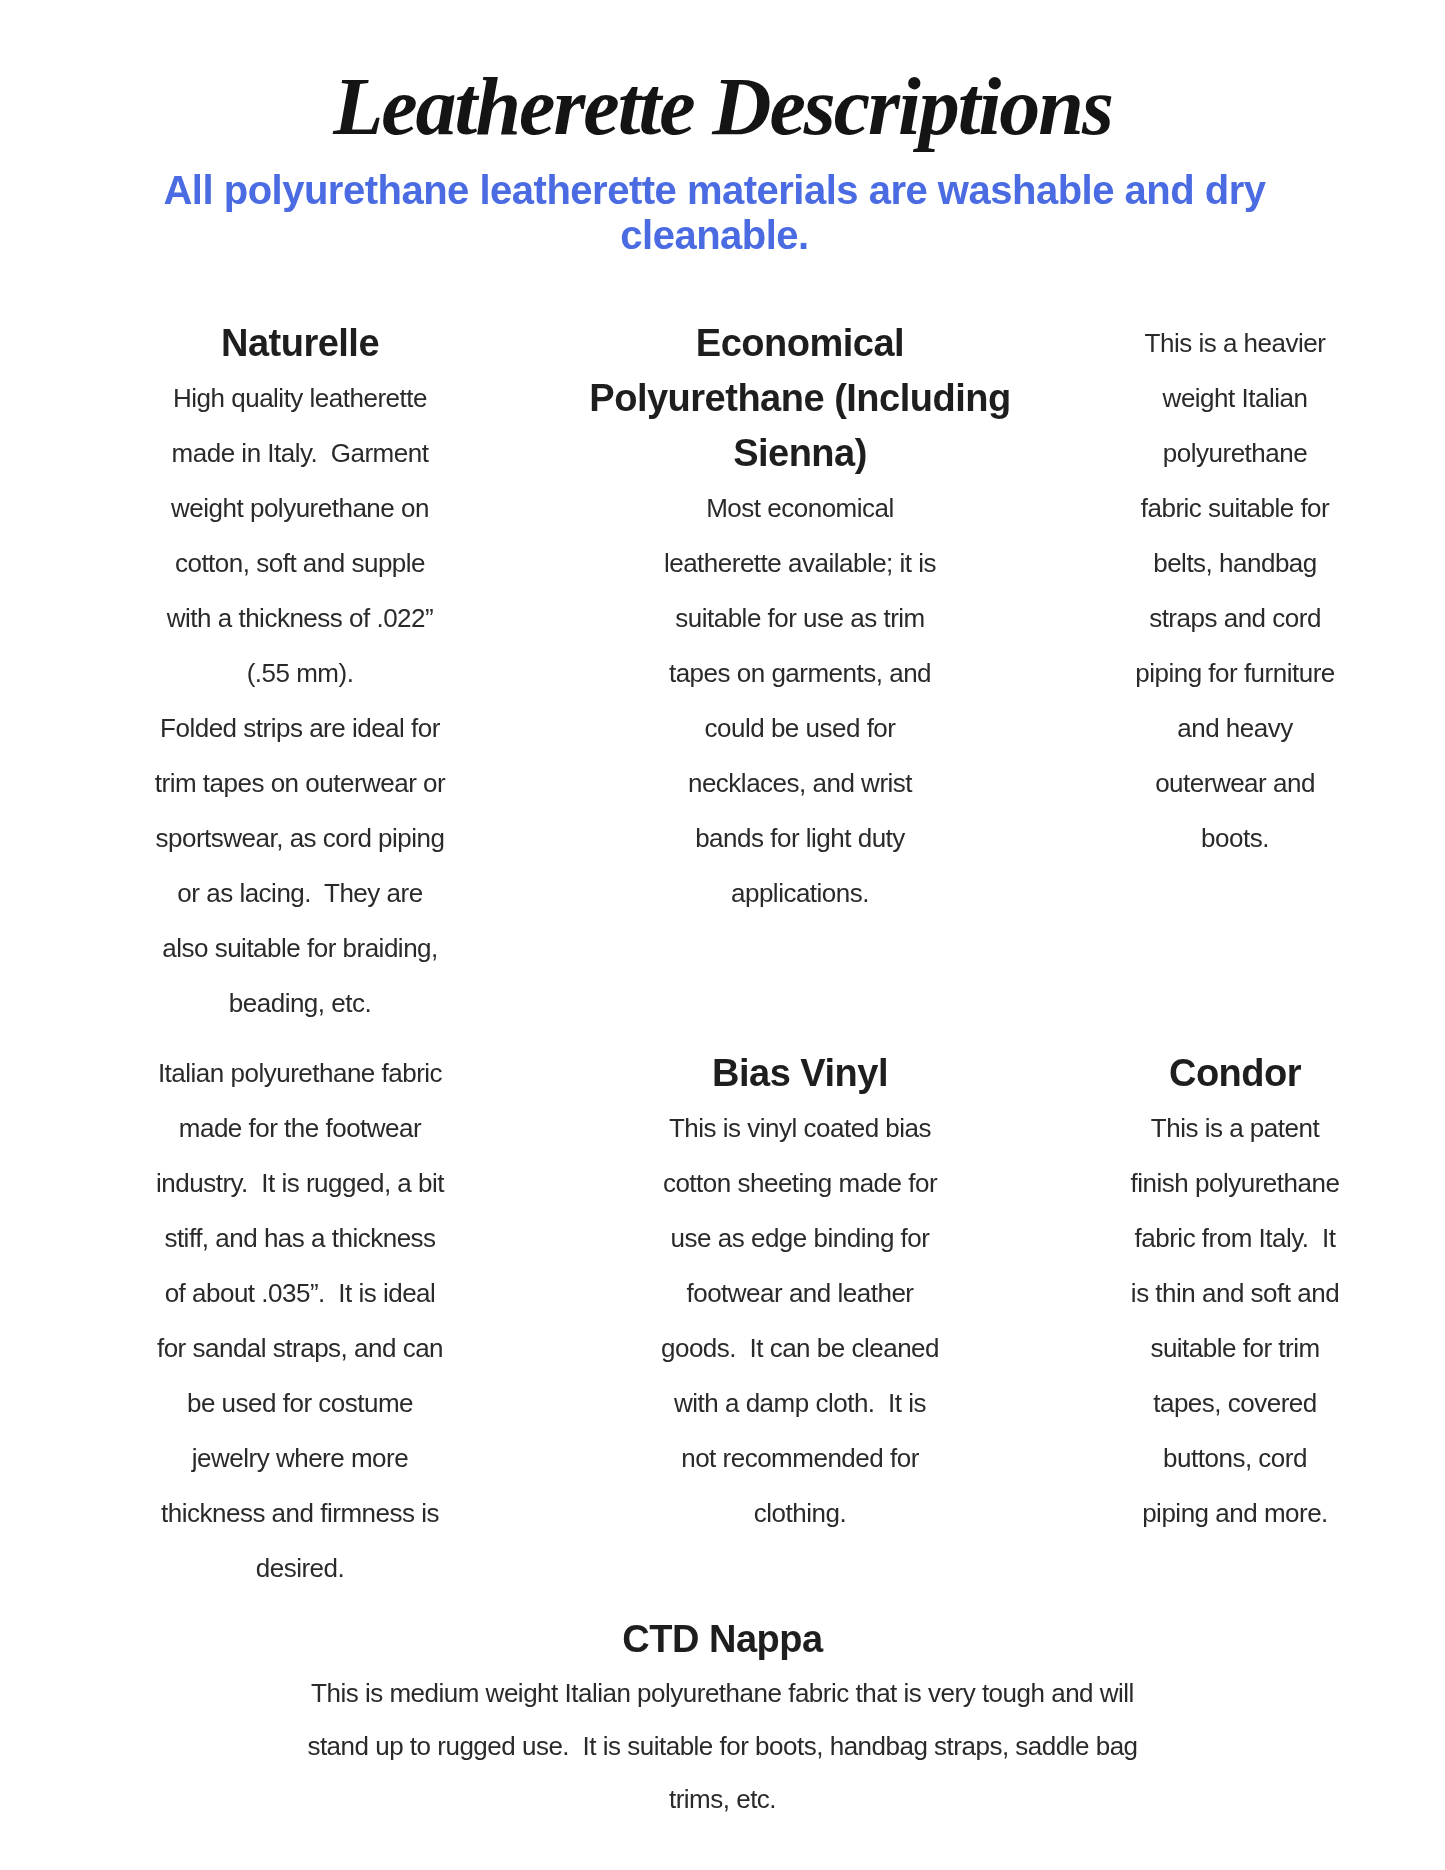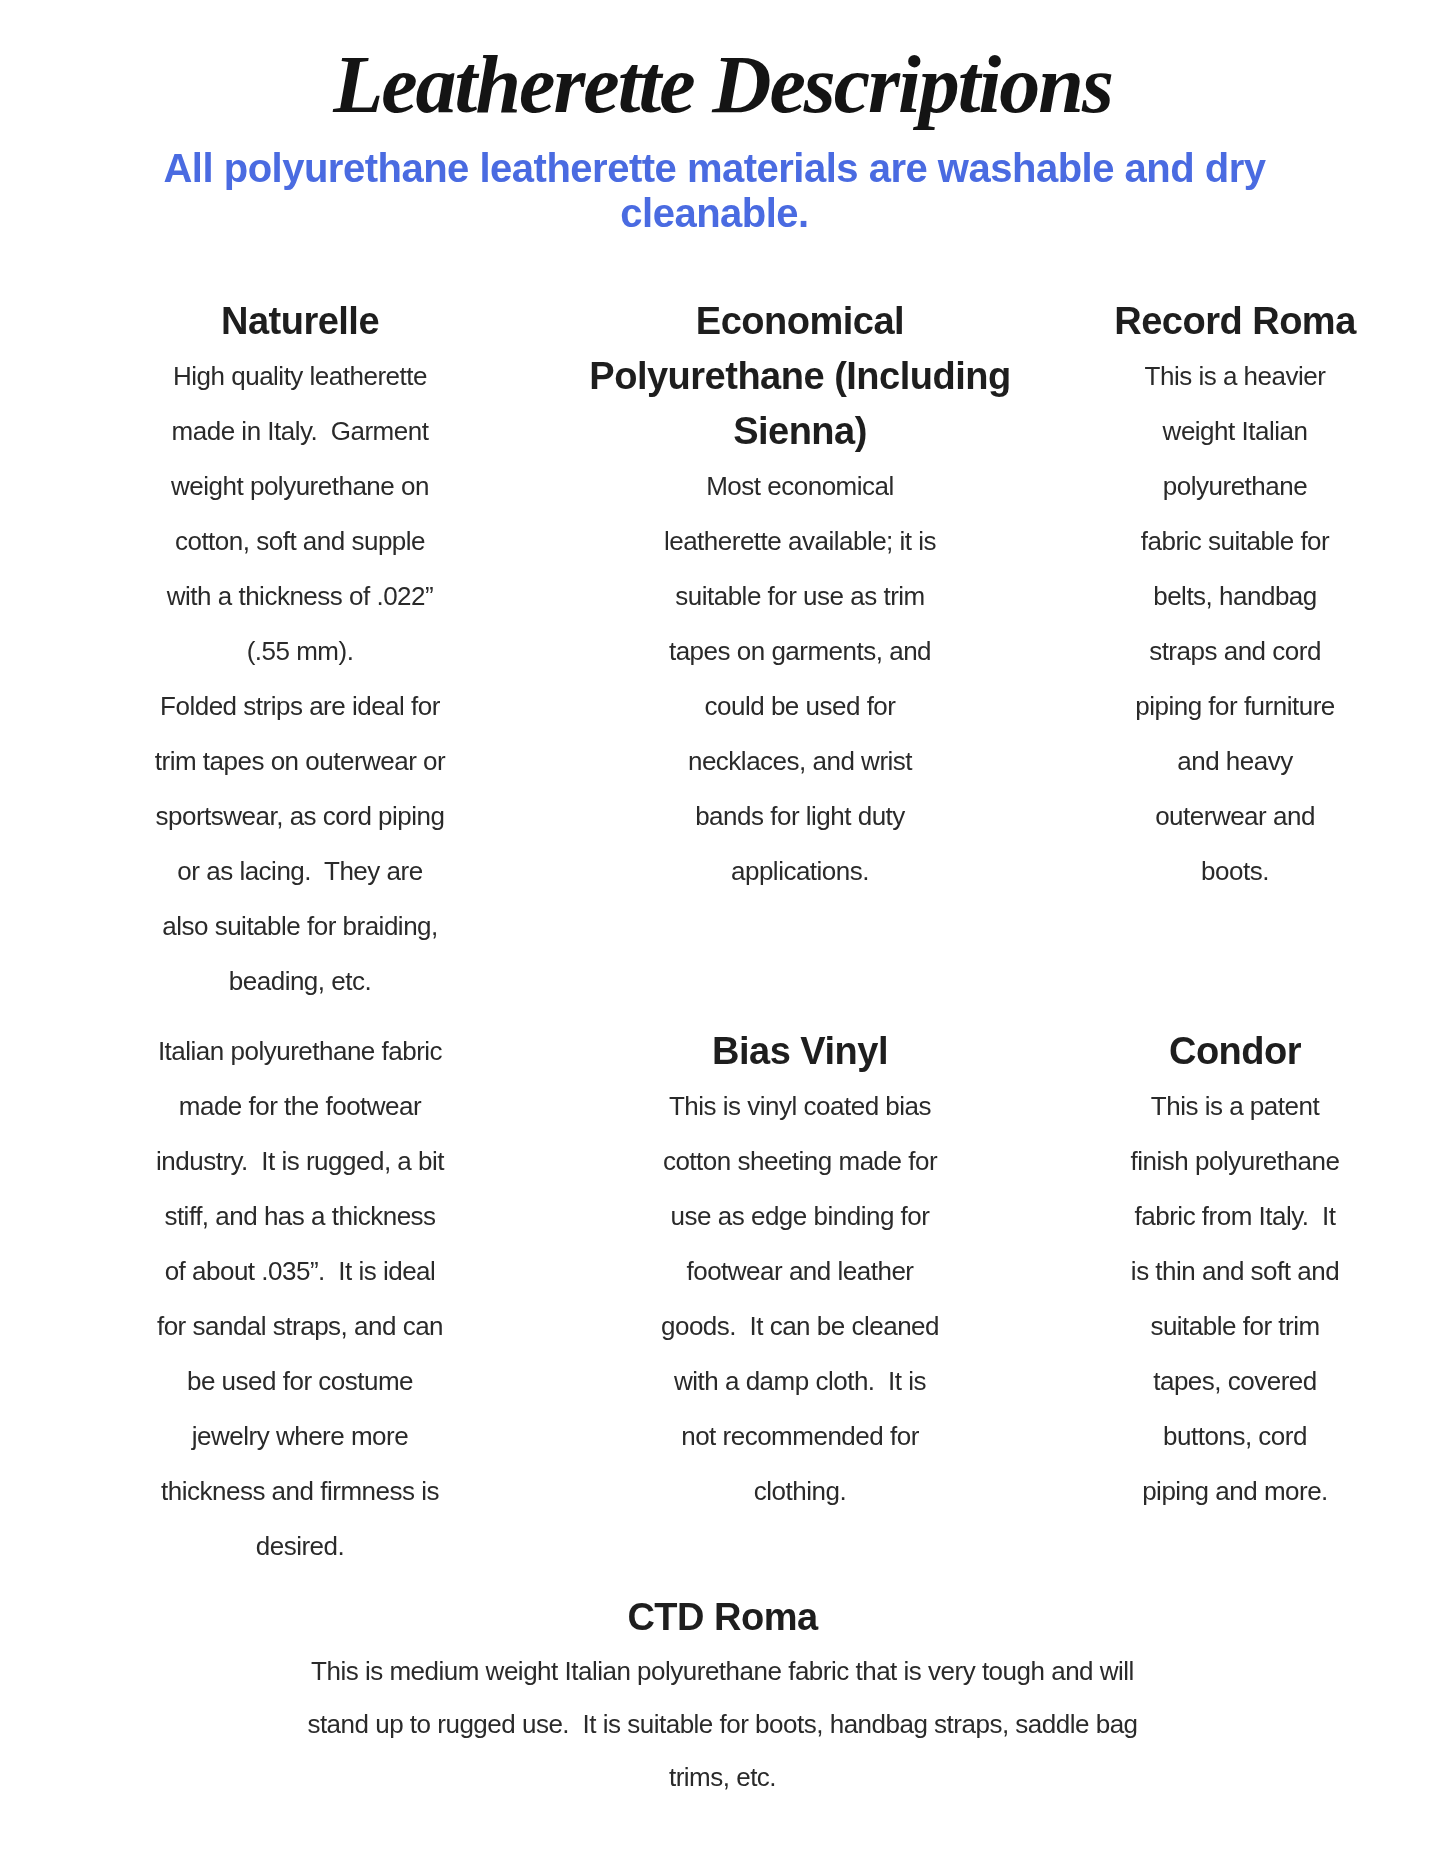--- a/index.html
+++ b/index.html
@@ -10,21 +10,21 @@
   .page {
     position: relative;
     width: 1445px;
     height: 1870px;
     margin: 0 auto;
     background: #ffffff;
     overflow: hidden;
     font-family: "Liberation Sans", "DejaVu Sans", sans-serif;
     color: #242424;
     box-sizing: border-box;
-    padding-top: 34px;
+    padding-top: 56px;
   }
   .doc-title {
     margin: 0;
     text-align: center;
     font-family: "Liberation Serif", "DejaVu Serif", serif;
     font-style: italic;
     font-weight: 700;
     font-size: 82px;
     line-height: 102px;
     letter-spacing: -2px;
@@ -116,21 +116,20 @@
 leatherette available; it is
 suitable for use as trim
 tapes on garments, and
 could be used for
 necklaces, and wrist
 bands for light duty
 applications.</p>
     </div>
 
     <div class="section">
-      <h2 class="section-heading">Record Roma</h2>
       <p class="section-body">This is a heavier
 weight Italian
 polyurethane
 fabric suitable for
 belts, handbag
 straps and cord
 piping for furniture
 and heavy
 outerwear and
 boots.</p>
@@ -169,19 +168,19 @@
 is thin and soft and
 suitable for trim
 tapes, covered
 buttons, cord
 piping and more.</p>
     </div>
 
   </div>
 
   <div class="footer-section">
-    <h2 class="section-heading">CTD Roma</h2>
+    <h2 class="section-heading">CTD Nappa</h2>
     <p class="section-body">This is medium weight Italian polyurethane fabric that is very tough and will
 stand up to rugged use.  It is suitable for boots, handbag straps, saddle bag
 trims, etc.</p>
   </div>
 
 </div>
 
 </body></html>

